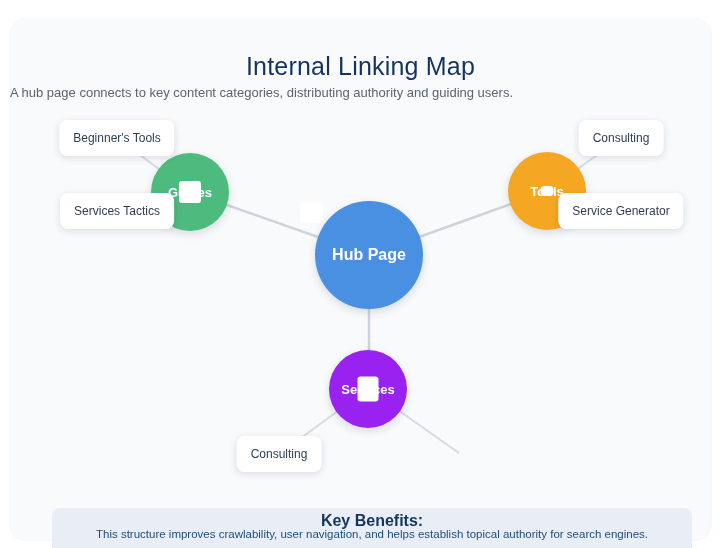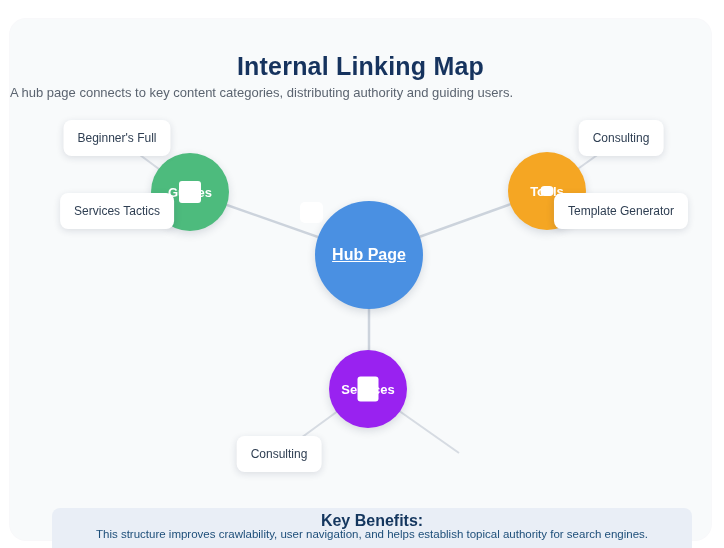--- a/index.html
+++ b/index.html
@@ -13,21 +13,21 @@
   .card {
     position: absolute; left: 10px; top: 19px;
     width: 701px; height: 521px;
     background: #f8fafb;
     border-radius: 16px;
     box-shadow: 0 0 0 1px rgba(20,40,80,0.03);
   }
   .title {
     position: absolute; left: 0; top: 33px; width: 100%;
     text-align: center;
-    font-size: 25px; font-weight: 700; color: #16335e;
+    font-size: 25px; font-weight: 400; color: #16335e;
     margin: 0; letter-spacing: 0.2px;
   }
   .subtitle {
     position: absolute; left: 0; top: 66px; width: 100%;
     text-align: left;
     font-size: 13px; color: #5b6470; margin: 0;
   }
   svg.links { position: absolute; left: 0; top: 0; width: 724px; height: 548px; z-index: 1; }
   .ghost-icon {
     position: absolute; left: 290px; top: 183px;
@@ -35,21 +35,21 @@
     background: #ffffff; border-radius: 5px;
     z-index: 2;
   }
   .node {
     position: absolute; border-radius: 50%;
     display: flex; align-items: center; justify-content: center;
     color: #ffffff; font-weight: 700;
     z-index: 3;
     box-shadow: 0 3px 8px rgba(30,40,70,0.15);
   }
-  .node-hub { left: 305px; top: 182px; width: 108px; height: 108px; font-size: 16px; text-decoration: underline; }
+  .node-hub { left: 305px; top: 182px; width: 108px; height: 108px; font-size: 16px; }
   .node-cat { width: 78px; height: 78px; font-size: 13px; }
   .node-guides   { left: 141px; top: 134px; }
   .node-tools    { left: 498px; top: 133px; }
   .node-services { left: 319px; top: 331px; }
   .tofu {
     position: absolute; left: 50%; top: 50%;
     transform: translate(-50%, -50%);
     background: #ffffff;
   }
   .tofu-lg { width: 22px; height: 22px; border-radius: 3px; }
@@ -122,24 +122,24 @@
     <div class="node node-cat node-tools" style="background: rgb(245, 166, 35);">
       <span>Tools</span>
       <span class="tofu tofu-sm"></span>
     </div>
 
     <div class="node node-cat node-services" style="background: rgb(153, 34, 240);">
       <span>Services</span>
       <span class="tofu tofu-tall"></span>
     </div>
 
-    <div class="leaf leaf-beginners">Beginner's Full</div>
+    <div class="leaf leaf-beginners">Beginner's Tools</div>
     <div class="leaf leaf-tactics">Services Tactics</div>
     <div class="leaf leaf-calculator">Consulting</div>
-    <div class="leaf leaf-template">Template Generator</div>
+    <div class="leaf leaf-template">Service Generator</div>
     <div class="leaf leaf-consulting">Consulting</div>
 
     <div class="benefits">
       <div class="benefits-heading">Key Benefits:</div>
       <div class="benefits-line">This structure improves crawlability, user navigation, and helps establish topical authority for search engines.</div>
     </div>
 
   </div>
 </div>
 

